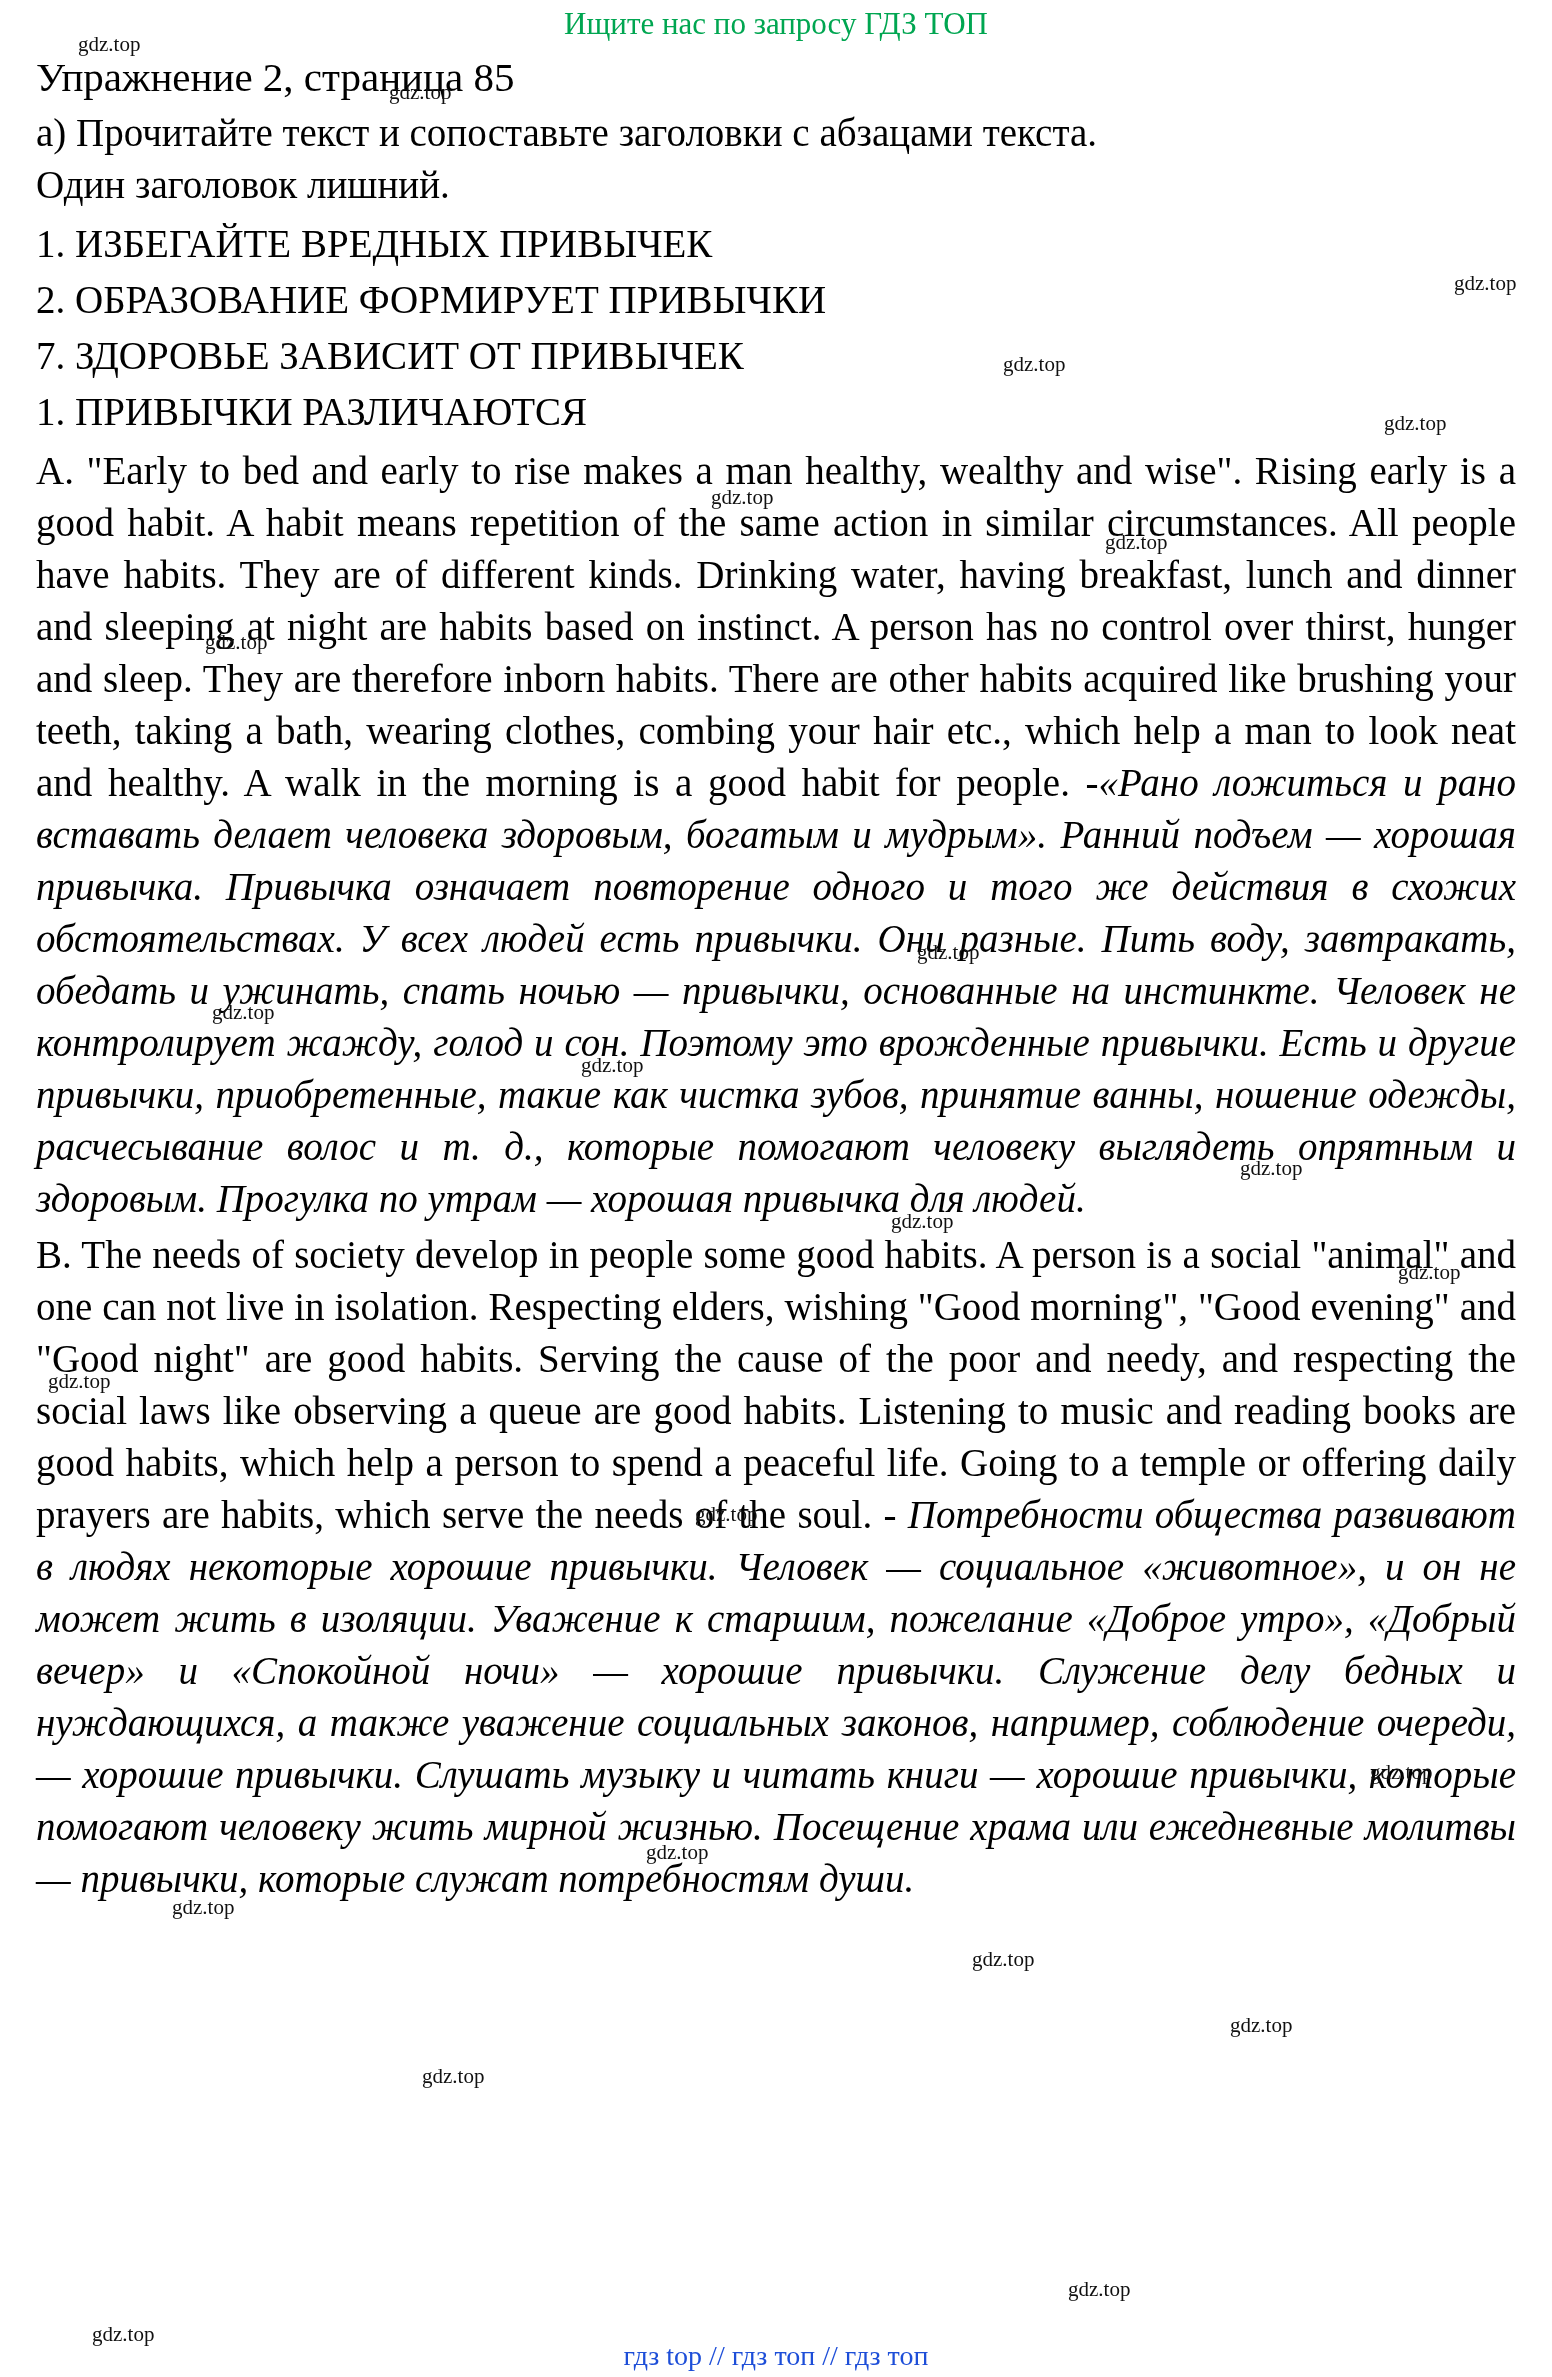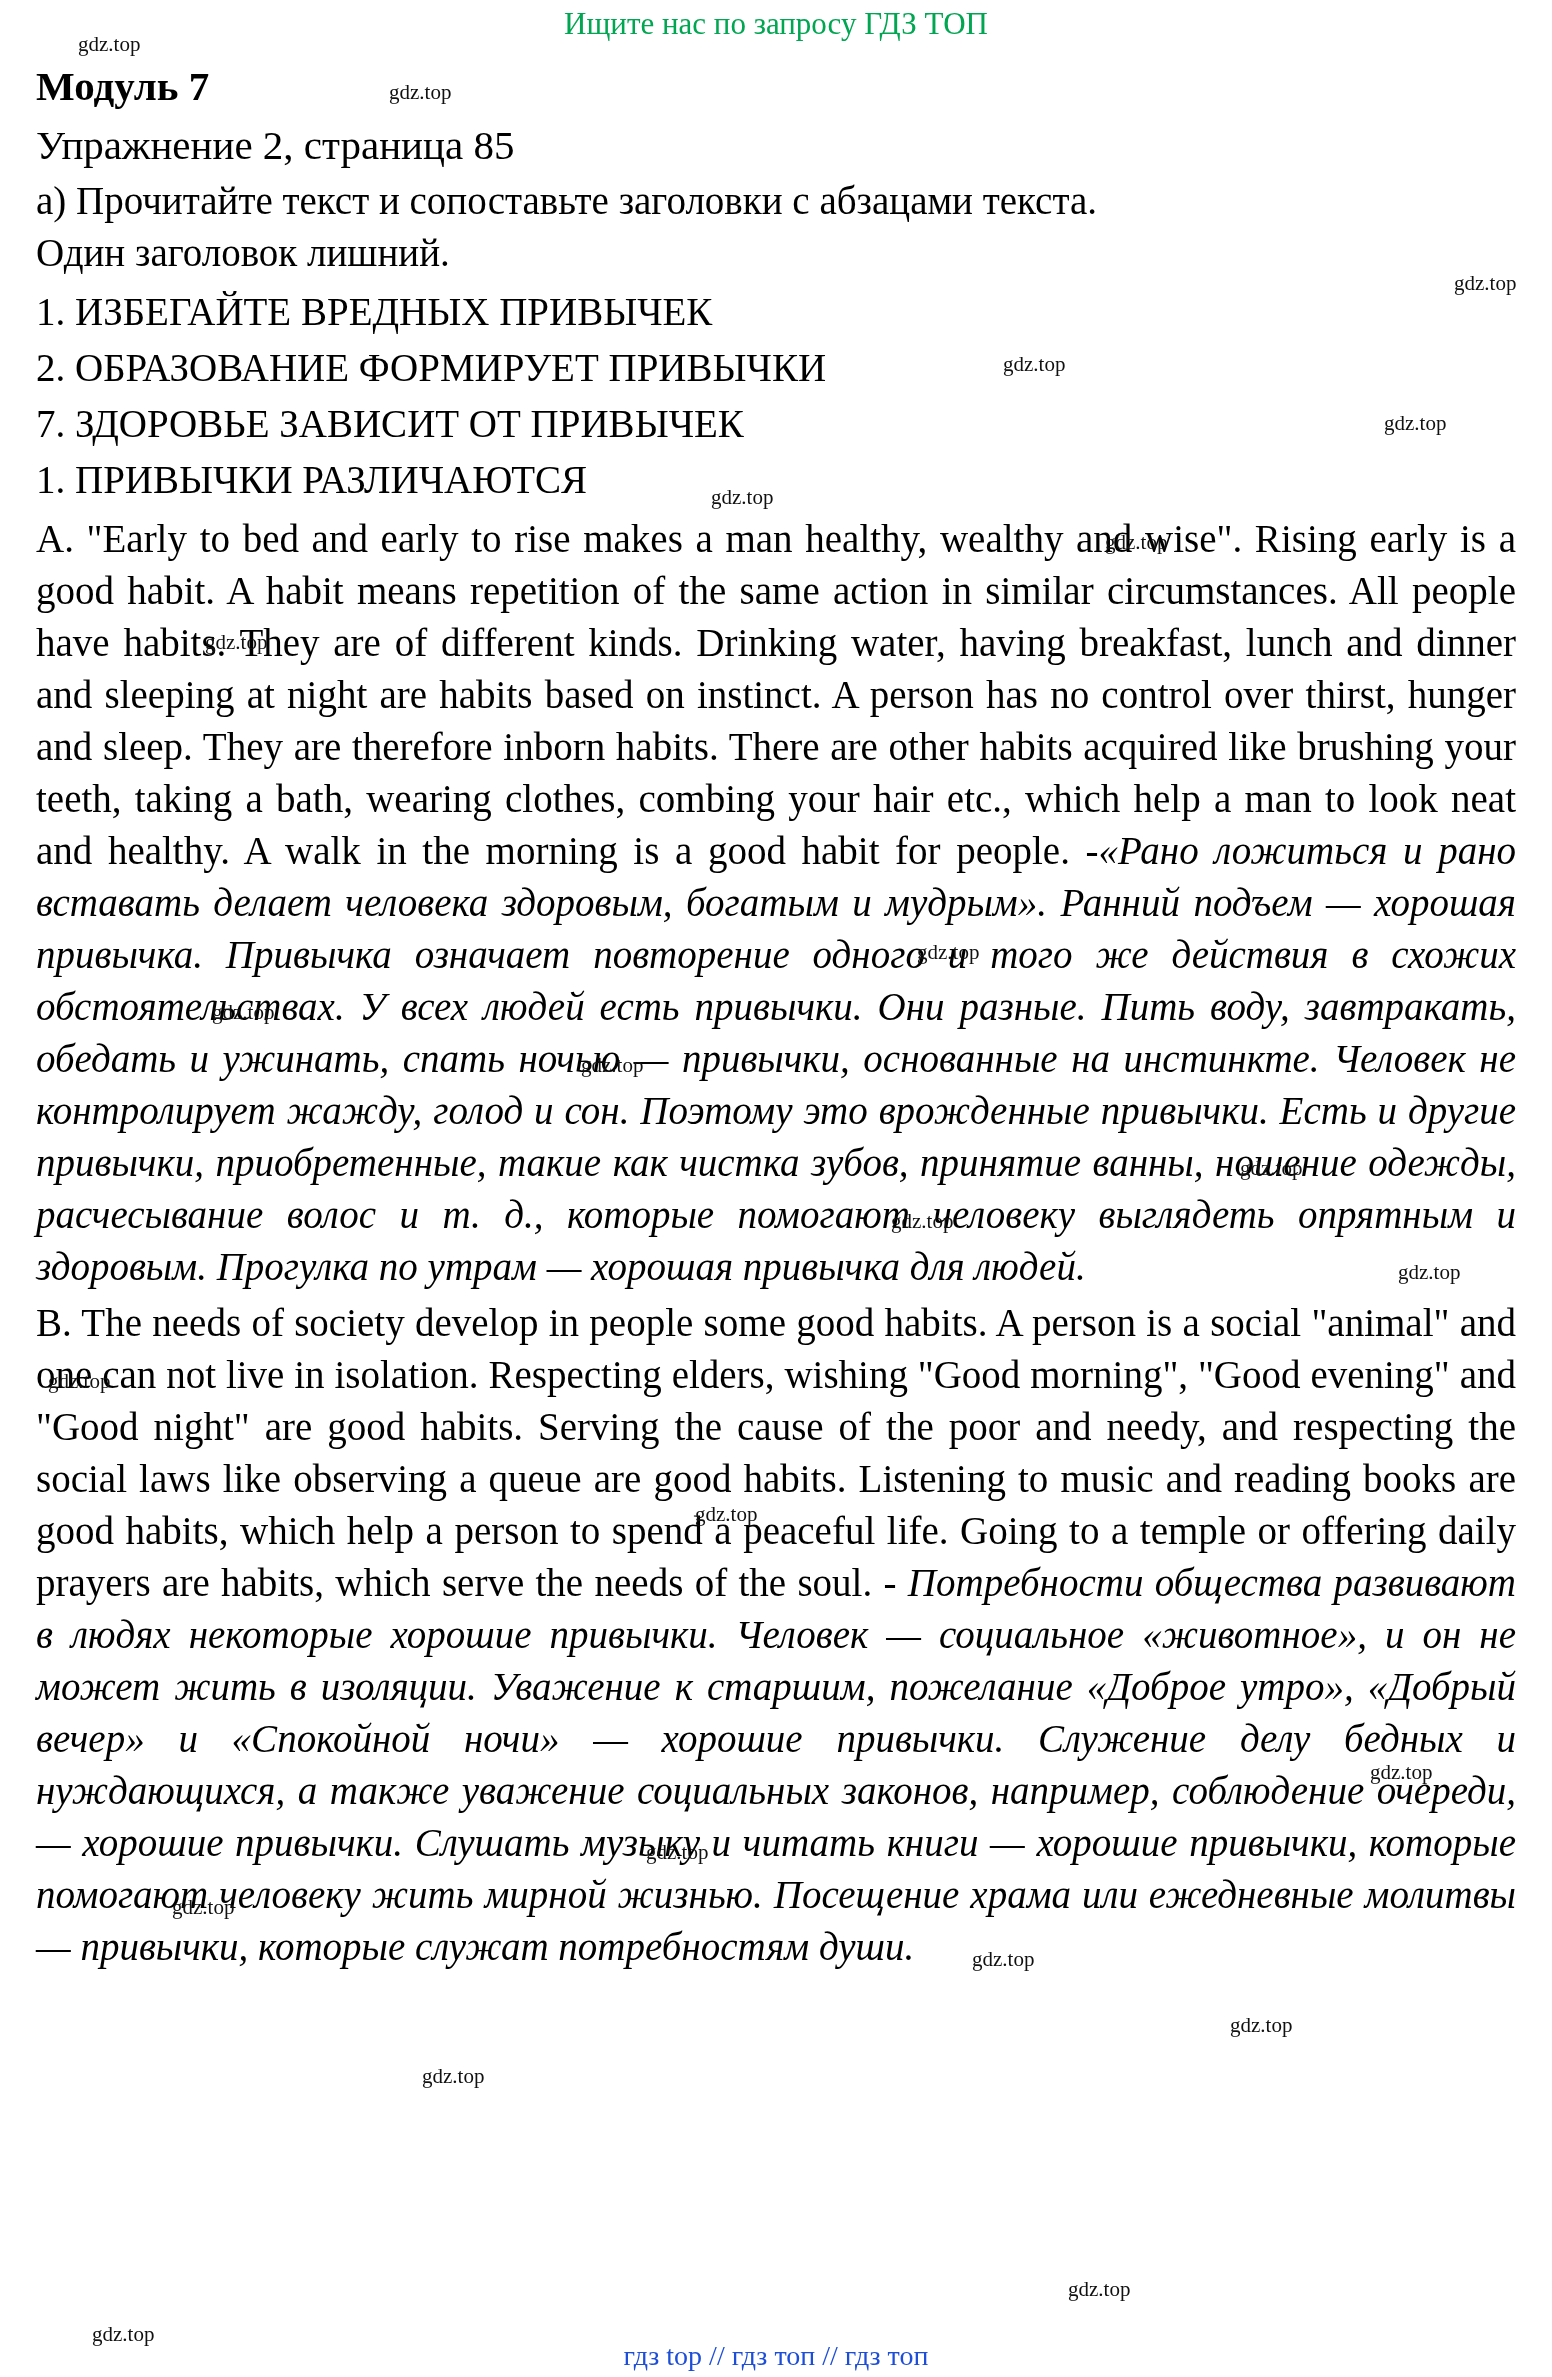--- a/index.html
+++ b/index.html
@@ -76,21 +76,20 @@
     font-size: 28px;
     line-height: 33px;
   }
 </style>
 </head>
 <body>
 
 <div class="page">
   <div class="banner">Ищите нас по запросу ГДЗ ТОП</div>
 
-  <h1 class="module-title">Модуль 7</h1>
   <h2 class="exercise-title">Упражнение 2, страница 85</h2>
 
   <p class="task">
     <span class="task-line">а) Прочитайте текст и сопоставьте заголовки с абзацами текста.</span>
     <span class="task-line">Один заголовок лишний.</span>
   </p>
 
   <ul class="headings">
     <li>1. ИЗБЕГАЙТЕ ВРЕДНЫХ ПРИВЫЧЕК</li>
     <li>2. ОБРАЗОВАНИЕ ФОРМИРУЕТ ПРИВЫЧКИ</li>

